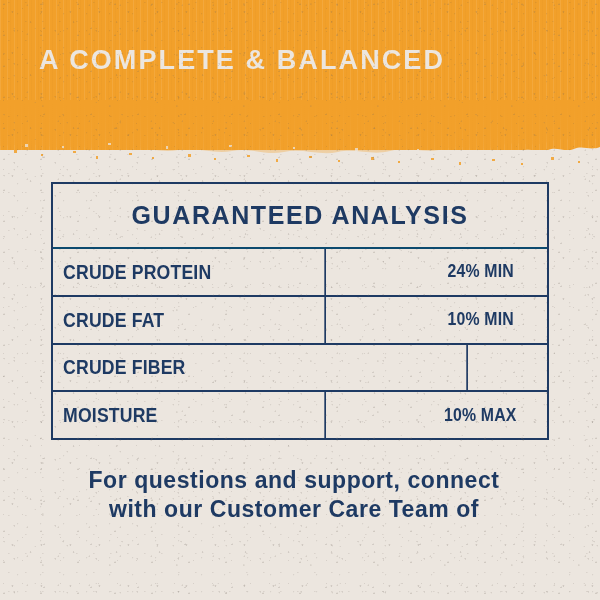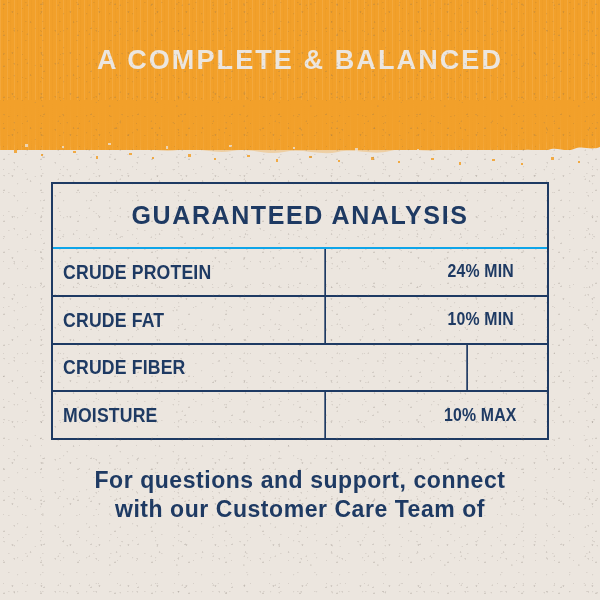--- a/index.html
+++ b/index.html
@@ -83,21 +83,21 @@
     width: 600px;
     height: 75px;
     z-index: 2;
     pointer-events: none;
   }
 
   .header-title {
     position: absolute;
     left: 0;
     top: 44px;
-    width: 600px;
+    width: 484px;
     z-index: 4;
     text-align: center;
     color: #ece6df;
     font-size: 27px;
     font-weight: bold;
     line-height: 33px;
     letter-spacing: 2.1px;
     text-transform: uppercase;
     font-family: "Liberation Sans", sans-serif;
   }
@@ -113,21 +113,21 @@
     z-index: 5;
     border: 2px solid #1e3a63;
     box-sizing: border-box;
     display: flex;
     flex-direction: column;
   }
 
   .ga-header-cell {
     height: 63px;
     flex: 0 0 63px;
-    border-bottom: 2px solid #0ea5e9;
+    border-bottom: 2px solid #0c4a6e;
     display: flex;
     align-items: center;
     justify-content: center;
     color: #1e3a63;
     font-size: 25px;
     font-weight: bold;
     letter-spacing: 1.6px;
     text-transform: uppercase;
   }
 
@@ -169,21 +169,21 @@
     white-space: nowrap;
   }
   .ga-cell-value > span {
     display: inline-block;
     transform: scaleX(.88);
   }
 
   
   .footer-note {
     position: absolute;
-    left: 45px;
+    left: 39px;
     top: 466px;
     width: 510px;
     z-index: 5;
     text-align: center;
     color: #1e3a63;
     font-size: 23px;
     font-weight: bold;
     line-height: 29px;
     letter-spacing: .55px;
   }

